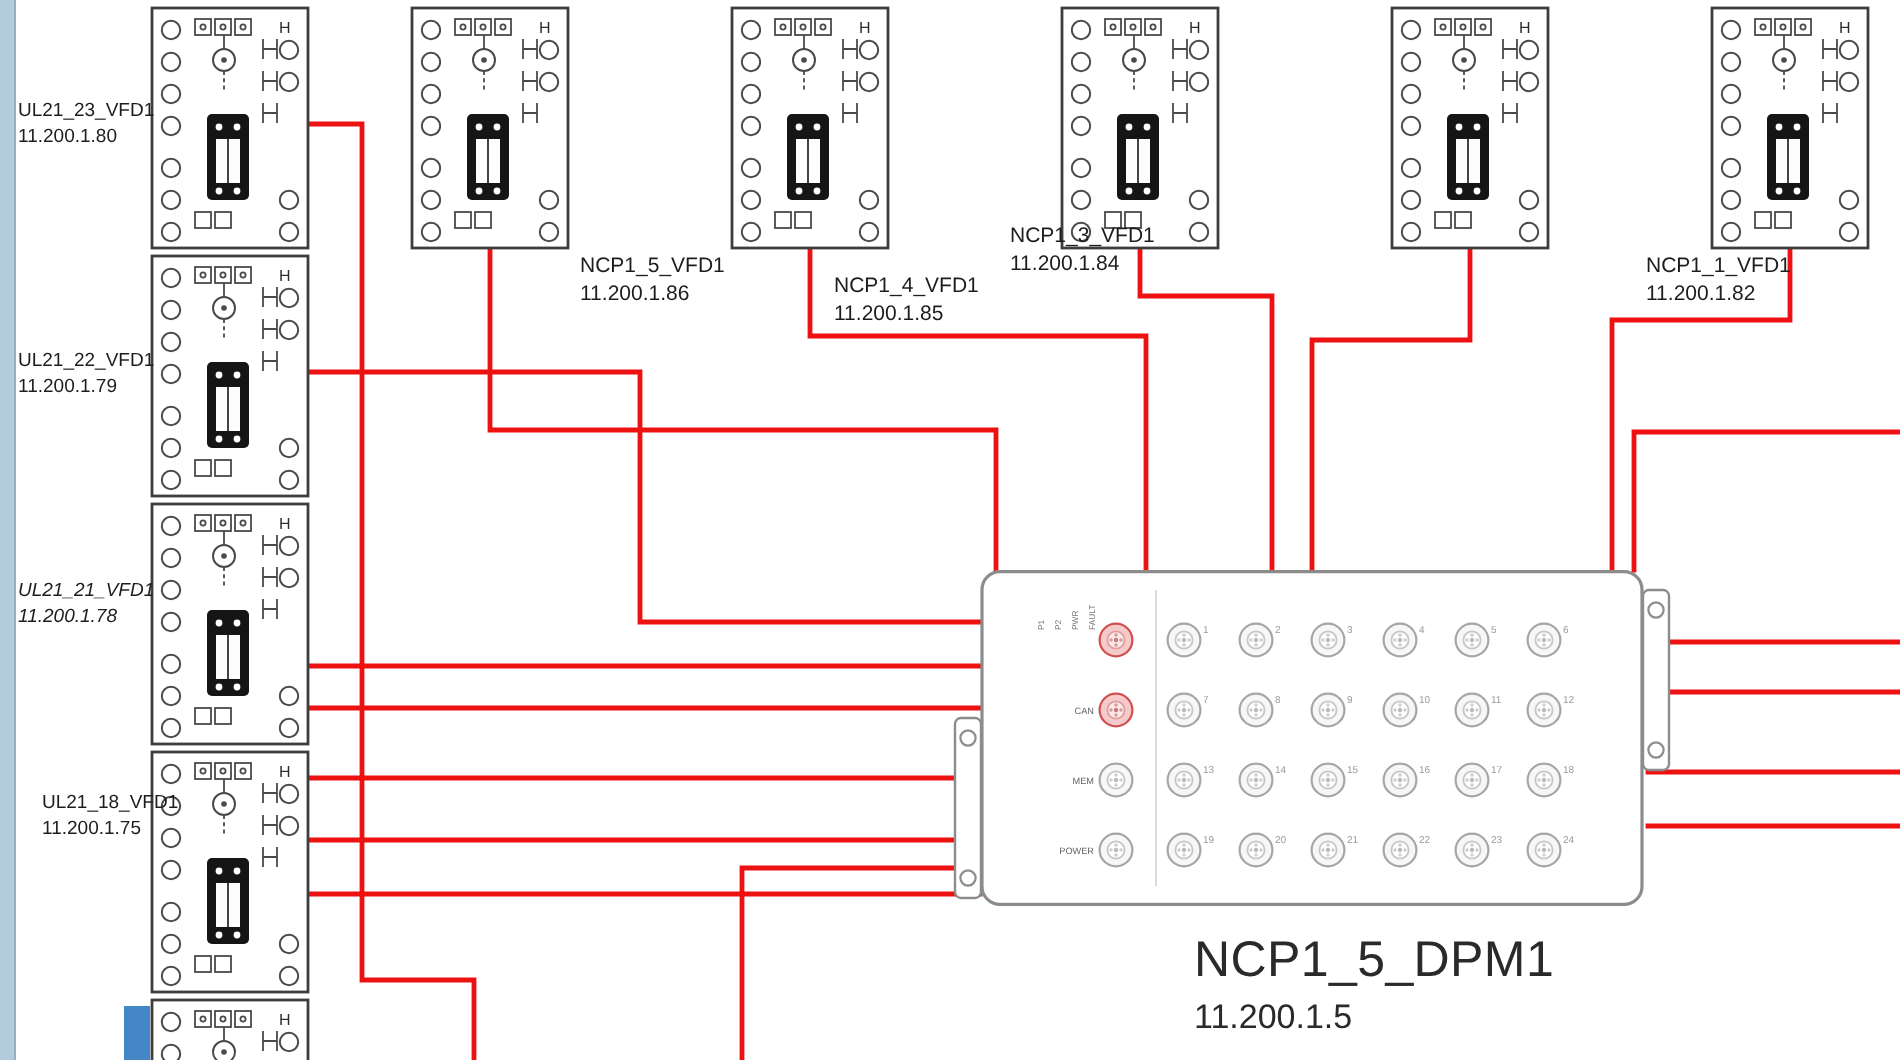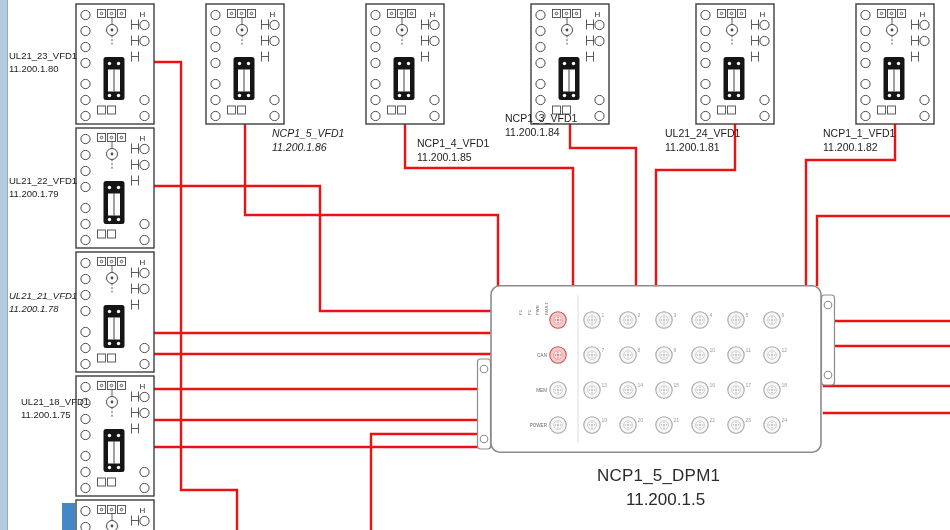--- a/index.html
+++ b/index.html
@@ -14,22 +14,22 @@
   #wires{z-index:1;}
   #devices{z-index:2;}
   .edge-strip{position:absolute;left:0;top:0;width:7px;height:100%;z-index:6;border-right:1px solid #8fb0c6;}
   .corner-block{position:absolute;left:62px;top:503px;width:13px;height:27px;z-index:6;}
   .vfd{position:absolute;width:80px;height:122px;z-index:2;}
   .dev-label{position:absolute;z-index:4;color:#1d1d1d;white-space:nowrap;line-height:1.32;}
   .label-left{font-size:9.5px;}
   .label-top{font-size:10.5px;}
   .dpm-wrap{position:absolute;z-index:3;}
   .dpm-label{position:absolute;left:597px;top:466px;z-index:4;color:#2a2a2a;}
-  .dpm-name{font-size:17px;letter-spacing:.2px;}
-  .dpm-ip{font-size:17px;margin-top:4px;margin-left:29px;}
+  .dpm-name{font-size:25px;letter-spacing:.2px;}
+  .dpm-ip{font-size:17px;margin-top:4px;}
   svg text{font-family:"Liberation Sans",sans-serif;}
   .hidden-defs{position:absolute;width:0;height:0;overflow:hidden;}
 </style>
 </head>
 <body>
 
 <div class="canvas" style="--grid: #d7e7f1; background: rgb(255, 255, 255);">
 
   <div class="edge-strip" style="background: rgb(180, 203, 220);"></div>
   <div class="corner-block" style="background: rgb(67, 135, 198);"></div>
@@ -95,21 +95,21 @@
       <div class="vfd" style="left: 75px; top: 499px;">
       <svg width="80" height="122" viewBox="0 0 80 122">
           <use href="#vfd-module"></use>
         </svg>
     </div>
       <div class="vfd" style="left: 205px; top: 3px;">
       <svg width="80" height="122" viewBox="0 0 80 122">
           <use href="#vfd-module"></use>
         </svg>
     </div>
-      <div class="dev-label label-top" style="left: 272px; top: 127px; font-style: italic;">
+      <div class="dev-label label-top" style="left: 290px; top: 127px;">
       <div>NCP1_5_VFD1</div>
       <div>11.200.1.86</div>
     </div>
       <div class="vfd" style="left: 365px; top: 3px;">
       <svg width="80" height="122" viewBox="0 0 80 122">
           <use href="#vfd-module"></use>
         </svg>
     </div>
       <div class="dev-label label-top" style="left: 417px; top: 137px;">
       <div>NCP1_4_VFD1</div>
@@ -121,24 +121,20 @@
         </svg>
     </div>
       <div class="dev-label label-top" style="left: 505px; top: 112px;">
       <div>NCP1_3_VFD1</div>
       <div>11.200.1.84</div>
     </div>
       <div class="vfd" style="left: 695px; top: 3px;">
       <svg width="80" height="122" viewBox="0 0 80 122">
           <use href="#vfd-module"></use>
         </svg>
-    </div>
-      <div class="dev-label label-top" style="left: 665px; top: 127px;">
-      <div>UL21_24_VFD1</div>
-      <div>11.200.1.81</div>
     </div>
       <div class="vfd" style="left: 855px; top: 3px;">
       <svg width="80" height="122" viewBox="0 0 80 122">
           <use href="#vfd-module"></use>
         </svg>
     </div>
       <div class="dev-label label-top" style="left: 823px; top: 127px;">
       <div>NCP1_1_VFD1</div>
       <div>11.200.1.82</div>
     </div>

